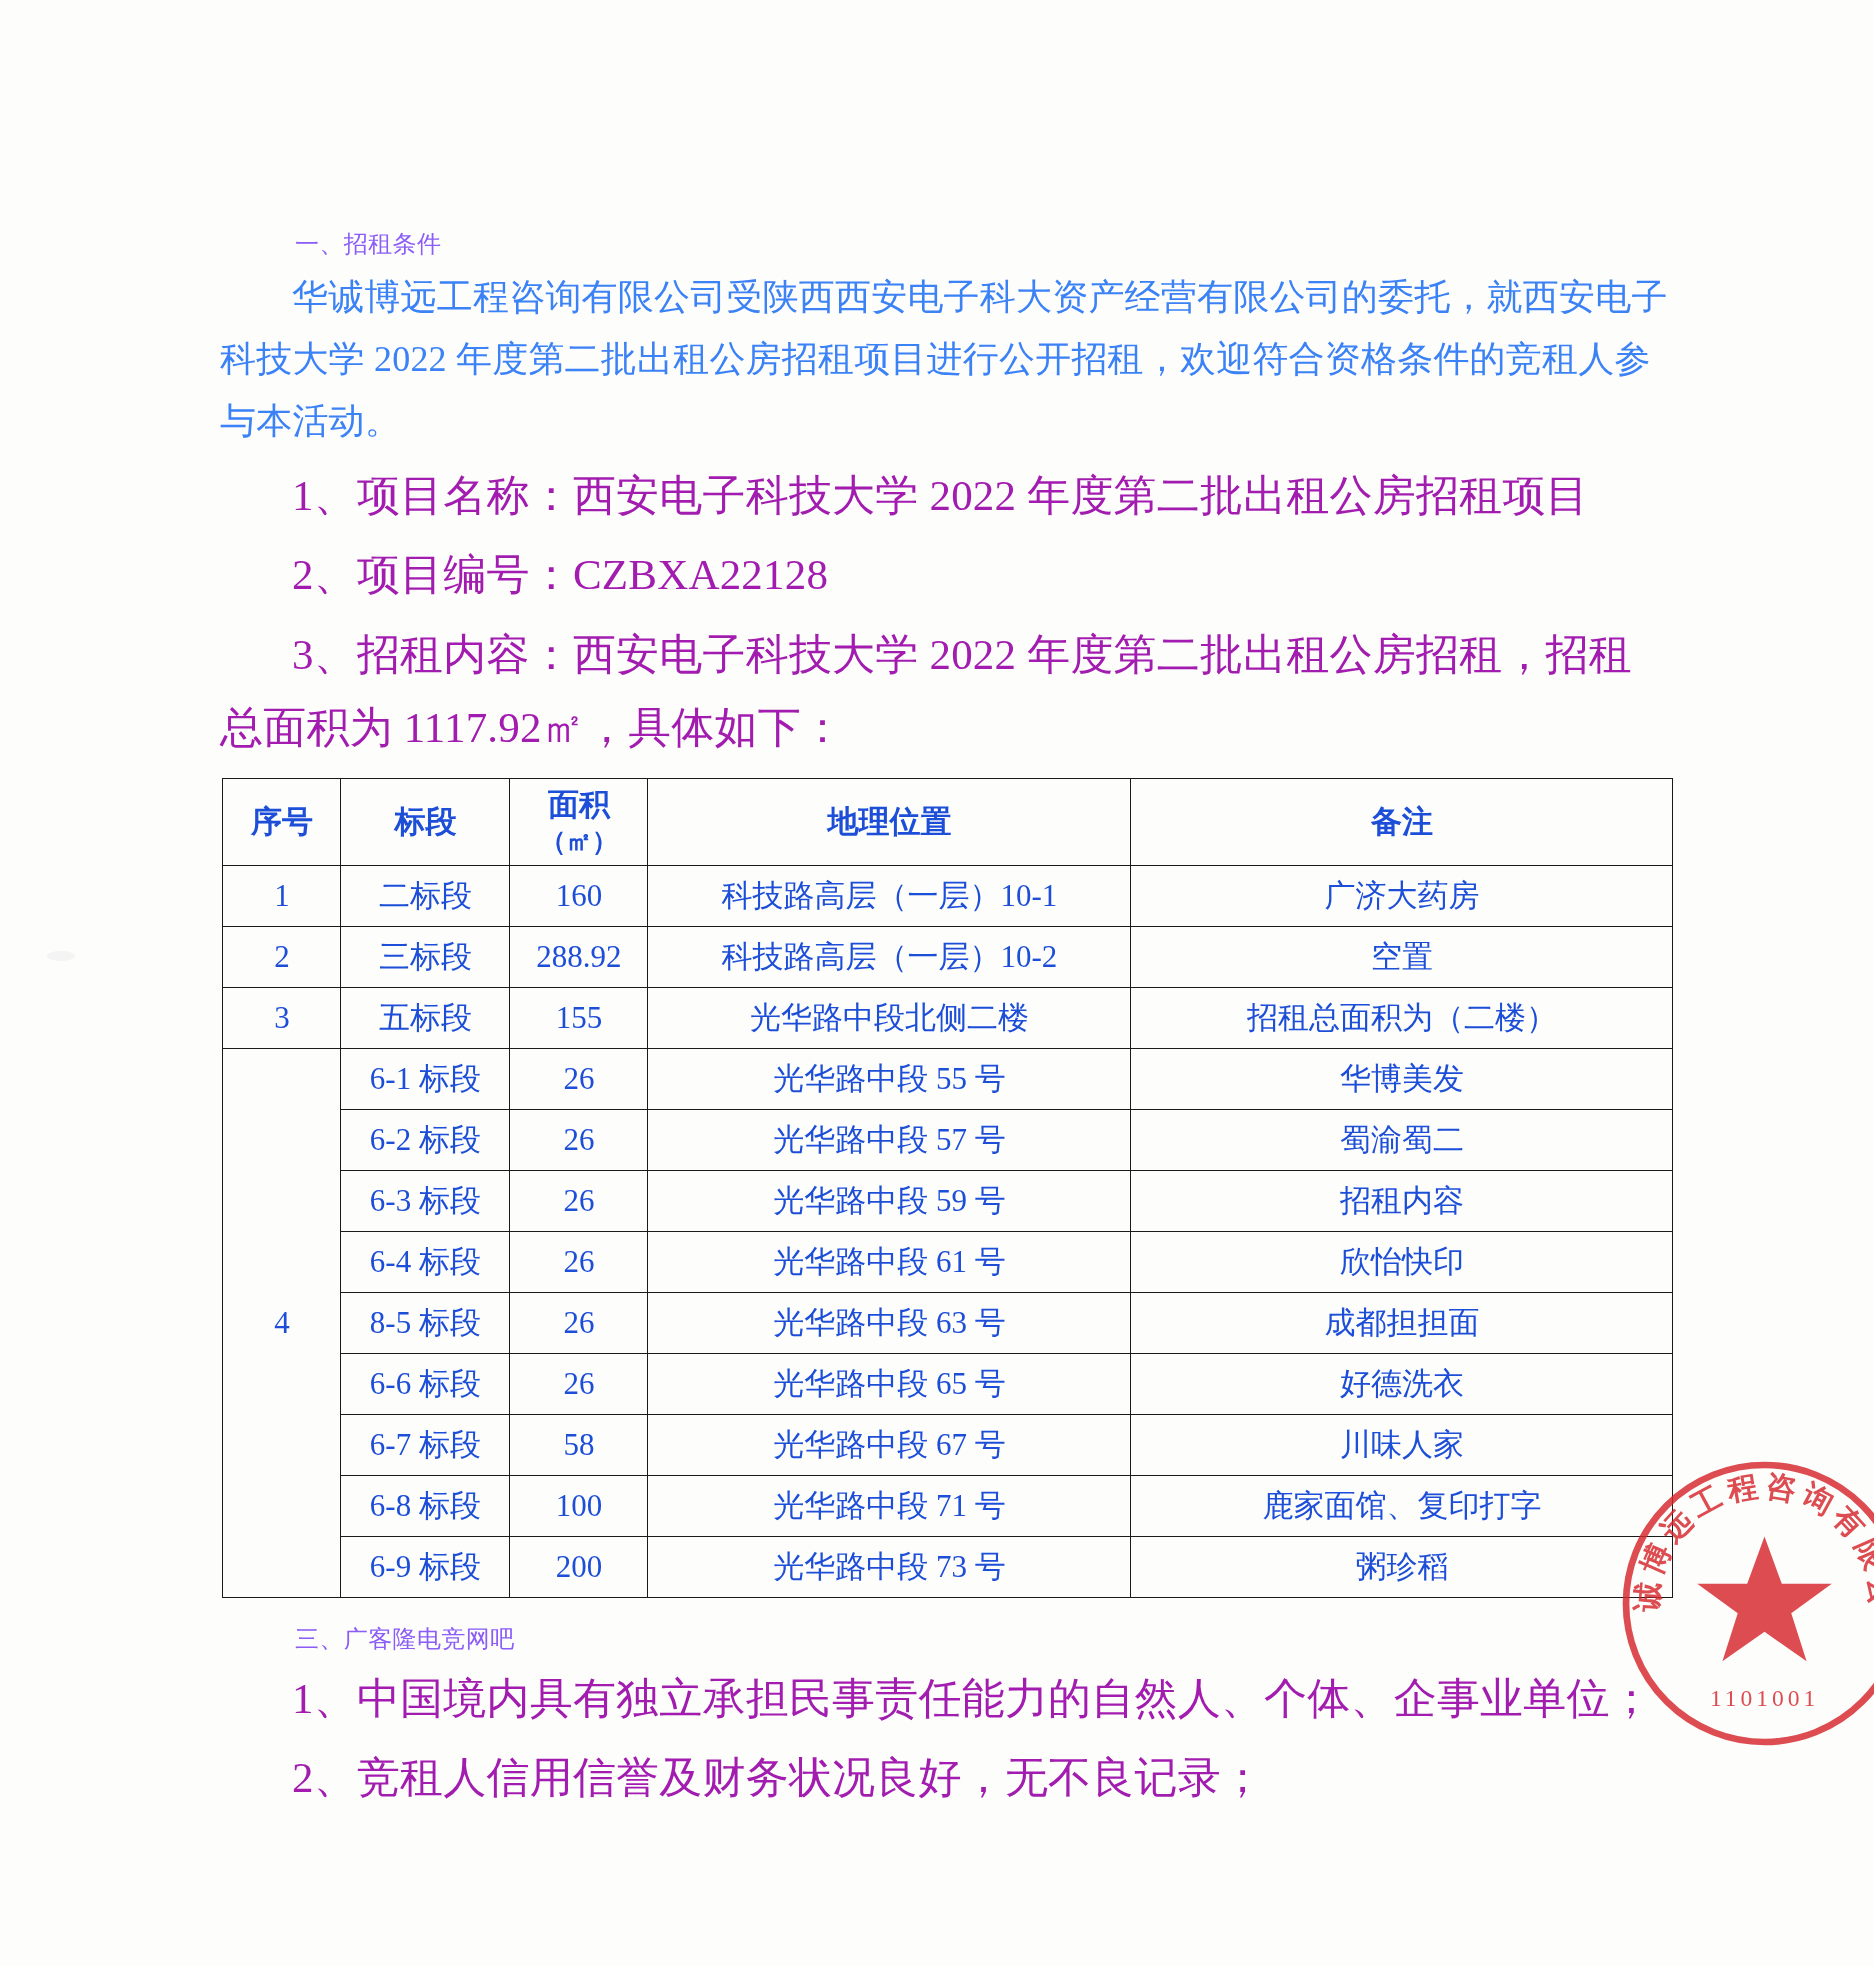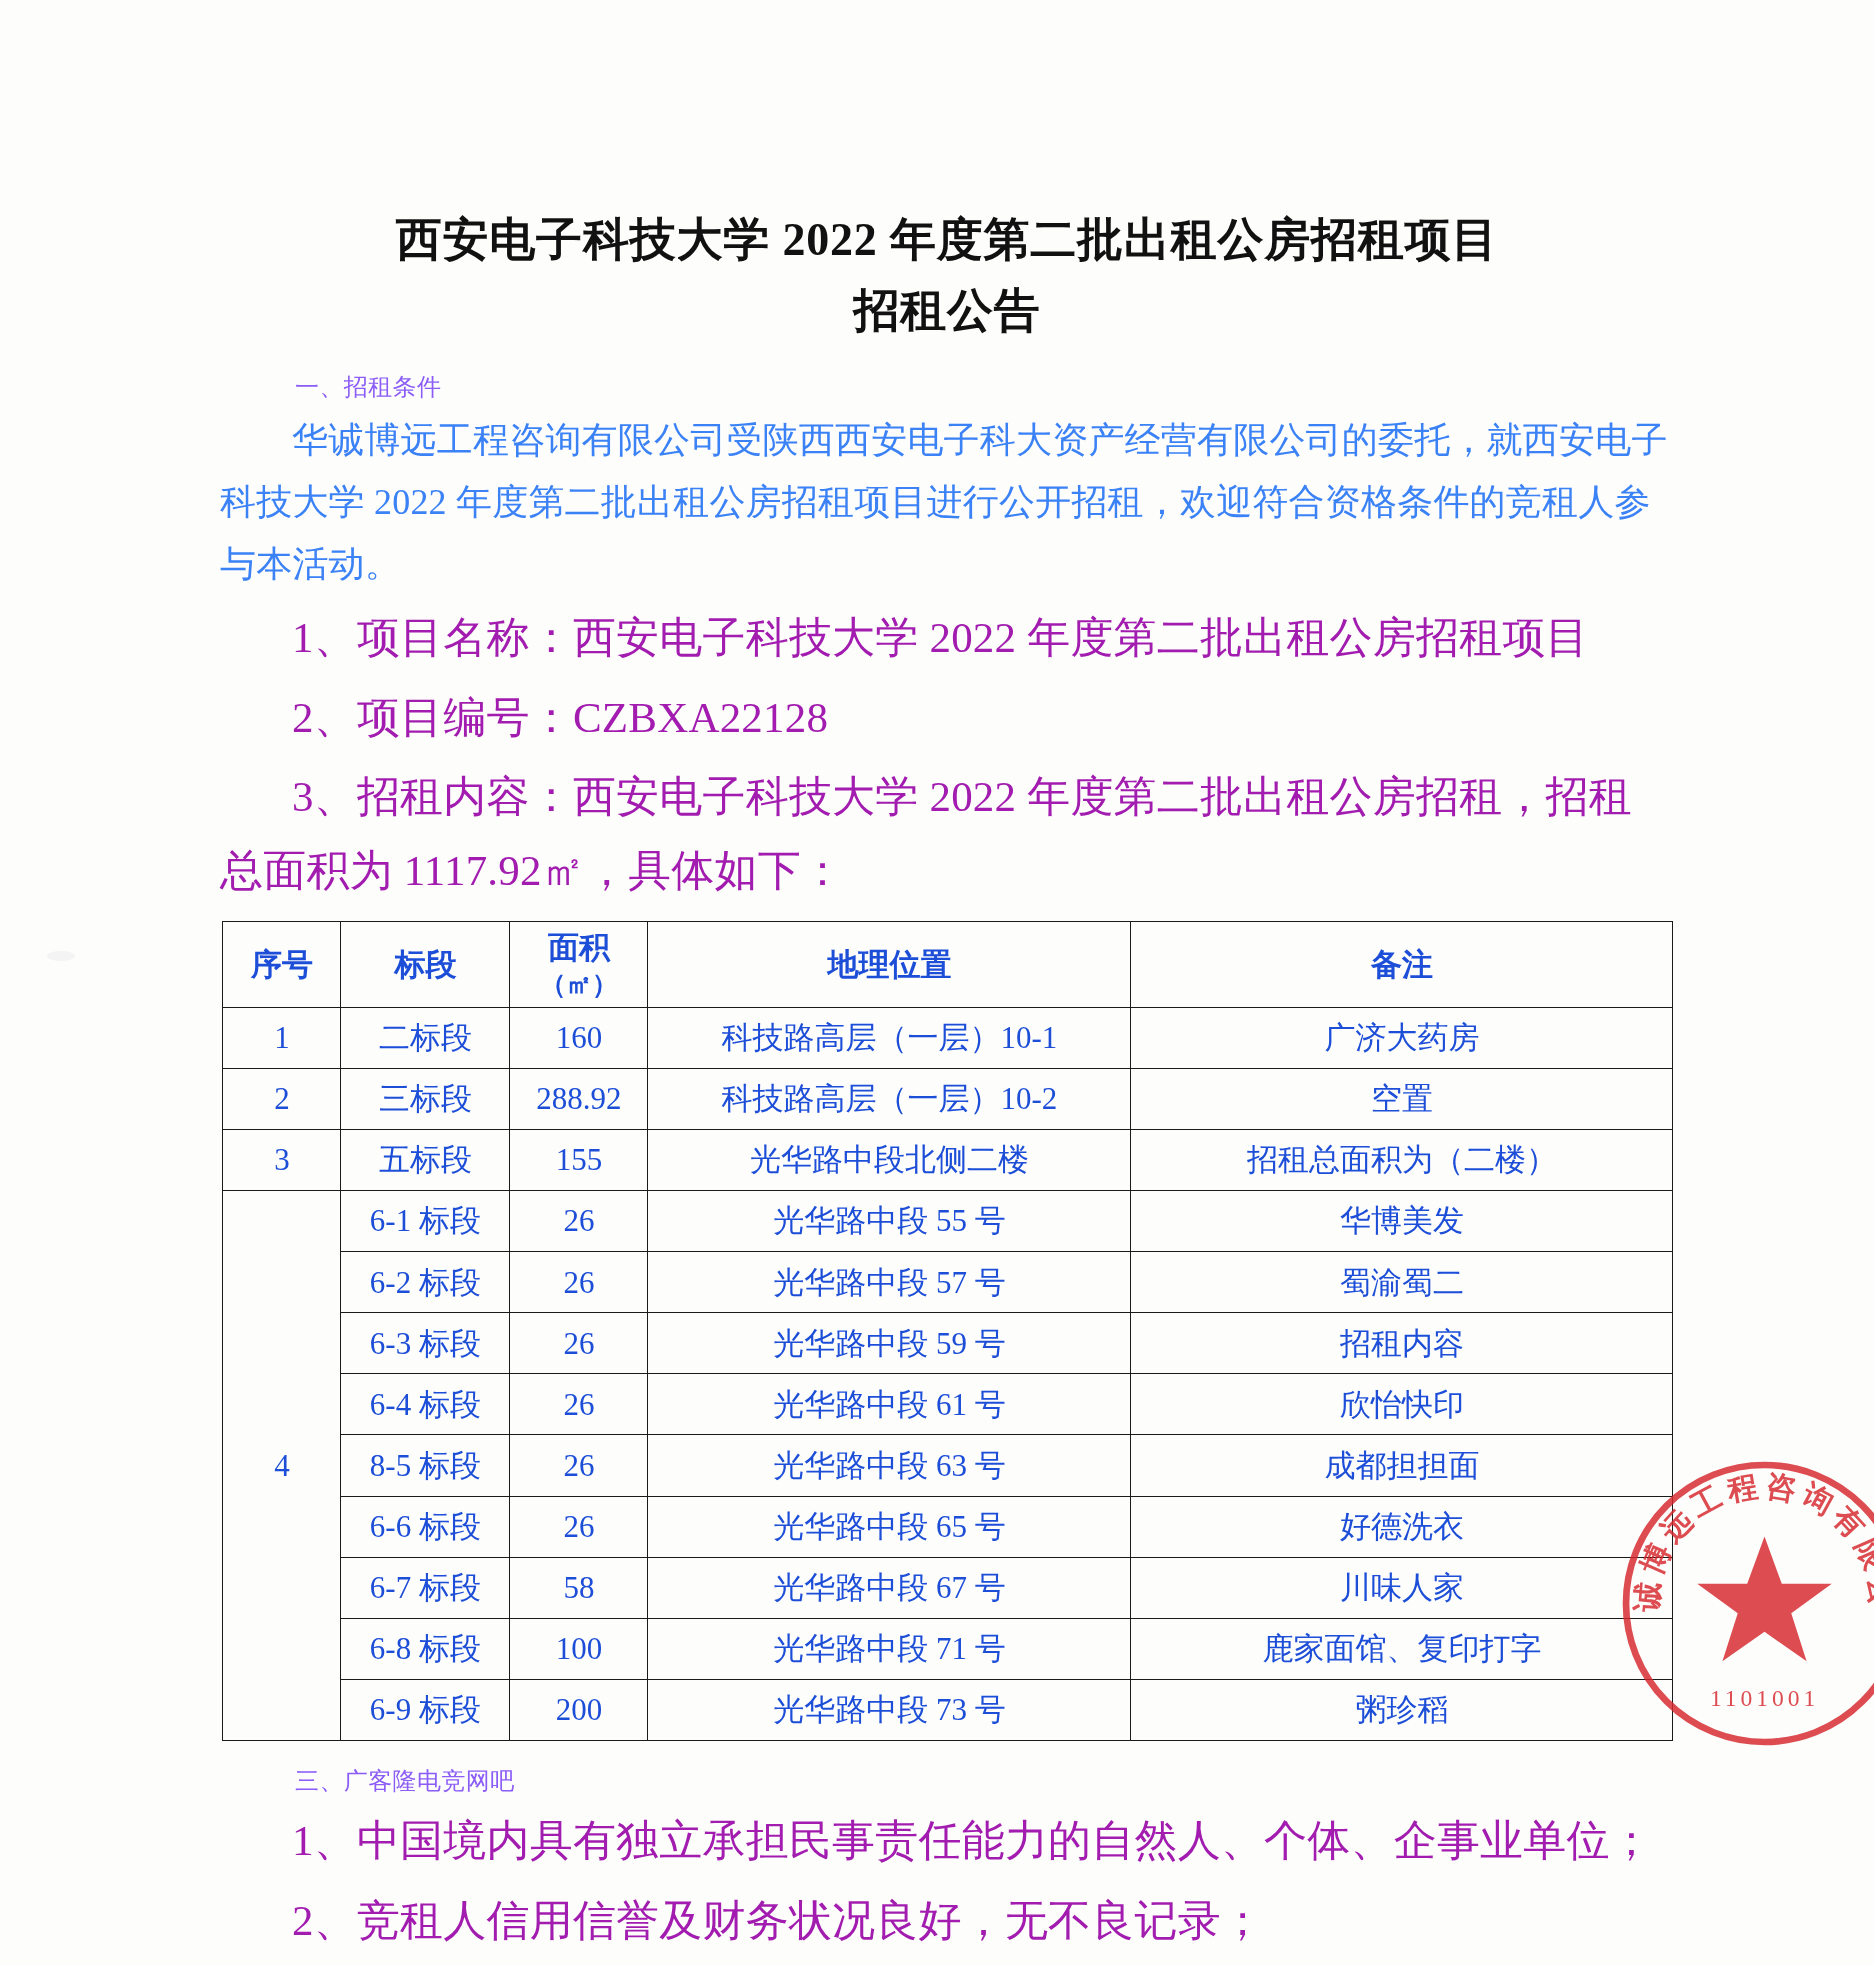--- a/index.html
+++ b/index.html
@@ -119,24 +119,20 @@
 </head>
 <body>
 
 <div class="page">
   <div class="paper"></div>
 
   <div class="smudge" style="left:47px; top:951px; width:27.5px; height:10.2px;"></div>
 
   <div class="content">
 
-    <h1 class="doc-title">
-      <span>西安电子科技大学 2022 年度第二批出租公房招租项目</span>
-      <span class="line2">招租公告</span>
-    </h1>
 
     <div class="section-head">一、招租条件</div>
     <p class="para">华诚博远工程咨询有限公司受陕西西安电子科大资产经营有限公司的委托，就西安电子科技大学 2022 年度第二批出租公房招租项目进行公开招租，欢迎符合资格条件的竞租人参与本活动。</p>
 
     <p class="item">1、项目名称：西安电子科技大学 2022 年度第二批出租公房招租项目</p>
     <p class="item">2、项目编号：CZBXA22128</p>
     <p class="item">3、招租内容：西安电子科技大学 2022 年度第二批出租公房招租，招租总面积为 1117.92㎡，具体如下：</p>
 
     <div class="tbl-wrap">
       <table class="lots">

